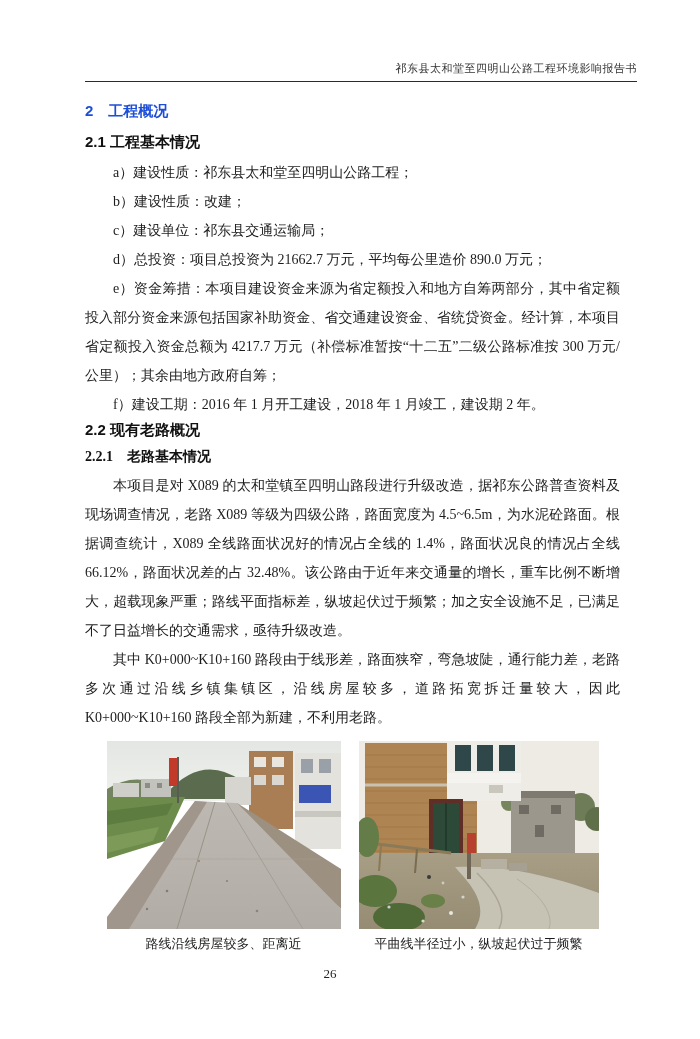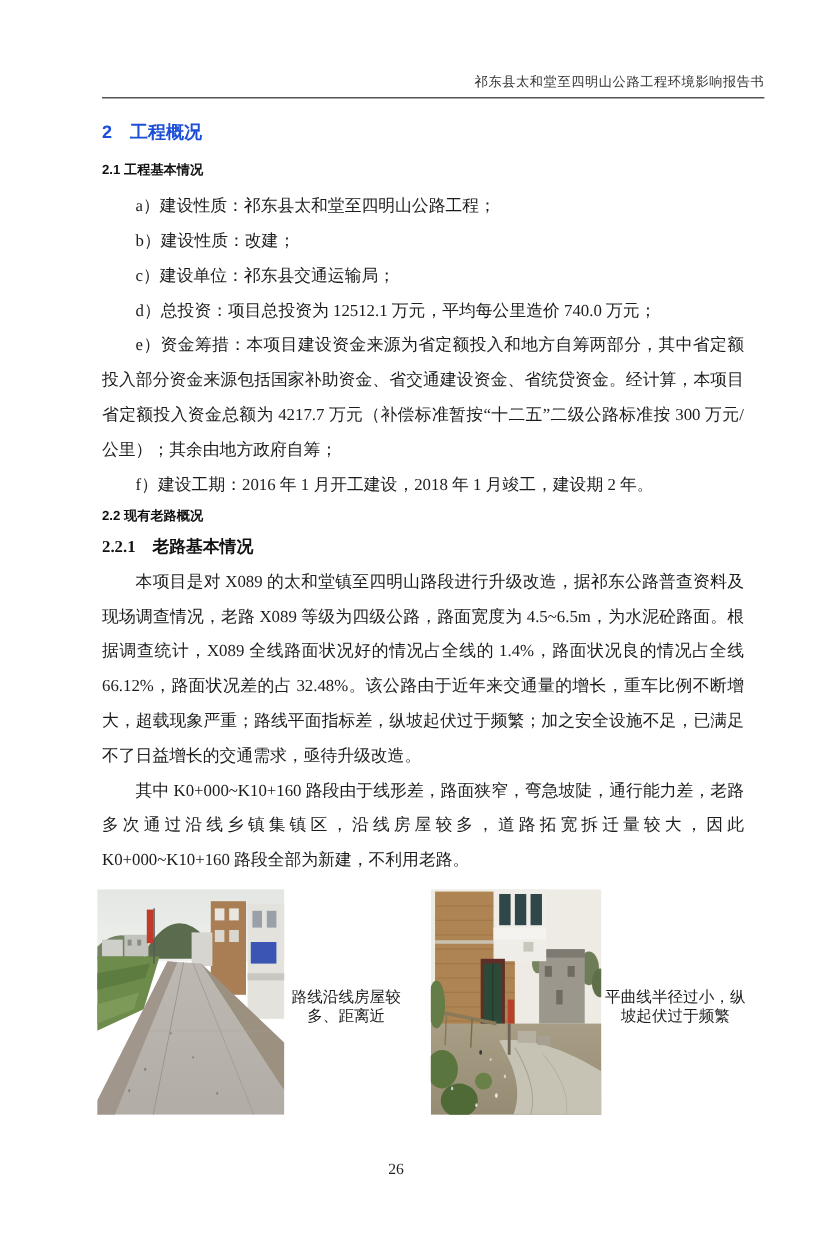--- a/index.html
+++ b/index.html
@@ -25,34 +25,34 @@
     font-size:14px;line-height:29px;
     text-align:justify;
   }
   .h-chapter{
     font-family:"Liberation Sans","DejaVu Sans",sans-serif;
     font-weight:bold;font-size:15px;line-height:22px;
     margin:4px 0 9px 0;color:#1d4ed8;
   }
   .h-sub{
     font-family:"Liberation Sans","DejaVu Sans",sans-serif;
-    font-weight:bold;font-size:11px;line-height:22px;
+    font-weight:bold;font-size:15px;line-height:22px;
     margin:0 0 5px 0;color:#111;
   }
   .h-sub3{
     font-size:14px;line-height:22px;font-weight:bold;
     margin:4px 0 3px 0;color:#111;
   }
   .content p{margin:0;text-indent:2em;}
   
   .figures{
     display:flex;justify-content:center;gap:18px;
     margin-top:9px;
   }
-  .figure{display:flex;flex-direction:row;align-items:center;justify-content:flex-end;}
+  .figure{display:flex;flex-direction:column;align-items:center;justify-content:flex-end;}
   .photo{
     display:block;
     border:0;
   }
   .figure-caption{
     margin-top:7px;
     font-size:13px;line-height:16px;text-indent:0 !important;
     text-align:center;color:#1c1c1c;
   }
   
@@ -72,21 +72,21 @@
 
   <div class="content">
 
     <div class="h-chapter">2　工程概况</div>
 
     <div class="h-sub">2.1 工程基本情况</div>
 
     <p>a）建设性质：祁东县太和堂至四明山公路工程；</p>
     <p>b）建设性质：改建；</p>
     <p>c）建设单位：祁东县交通运输局；</p>
-    <p>d）总投资：项目总投资为 12512.1 万元，平均每公里造价 740.0 万元；</p>
+    <p>d）总投资：项目总投资为 21662.7 万元，平均每公里造价 890.0 万元；</p>
     <p>e）资金筹措：本项目建设资金来源为省定额投入和地方自筹两部分，其中省定额投入部分资金来源包括国家补助资金、省交通建设资金、省统贷资金。经计算，本项目省定额投入资金总额为 4217.7 万元（补偿标准暂按“十二五”二级公路标准按 300 万元/公里）；其余由地方政府自筹；</p>
     <p>f）建设工期：2016 年 1 月开工建设，2018 年 1 月竣工，建设期 2 年。</p>
 
     <div class="h-sub">2.2 现有老路概况</div>
     <div class="h-sub3">2.2.1　老路基本情况</div>
 
     <p>本项目是对 X089 的太和堂镇至四明山路段进行升级改造，据祁东公路普查资料及现场调查情况，老路 X089 等级为四级公路，路面宽度为 4.5~6.5m，为水泥砼路面。根据调查统计，X089 全线路面状况好的情况占全线的 1.4%，路面状况良的情况占全线 66.12%，路面状况差的占 32.48%。该公路由于近年来交通量的增长，重车比例不断增大，超载现象严重；路线平面指标差，纵坡起伏过于频繁；加之安全设施不足，已满足不了日益增长的交通需求，亟待升级改造。</p>
     <p>其中 K0+000~K10+160 路段由于线形差，路面狭窄，弯急坡陡，通行能力差，老路多次通过沿线乡镇集镇区，沿线房屋较多，道路拓宽拆迁量较大，因此 K0+000~K10+160 路段全部为新建，不利用老路。</p>
 
     <div class="figures">

